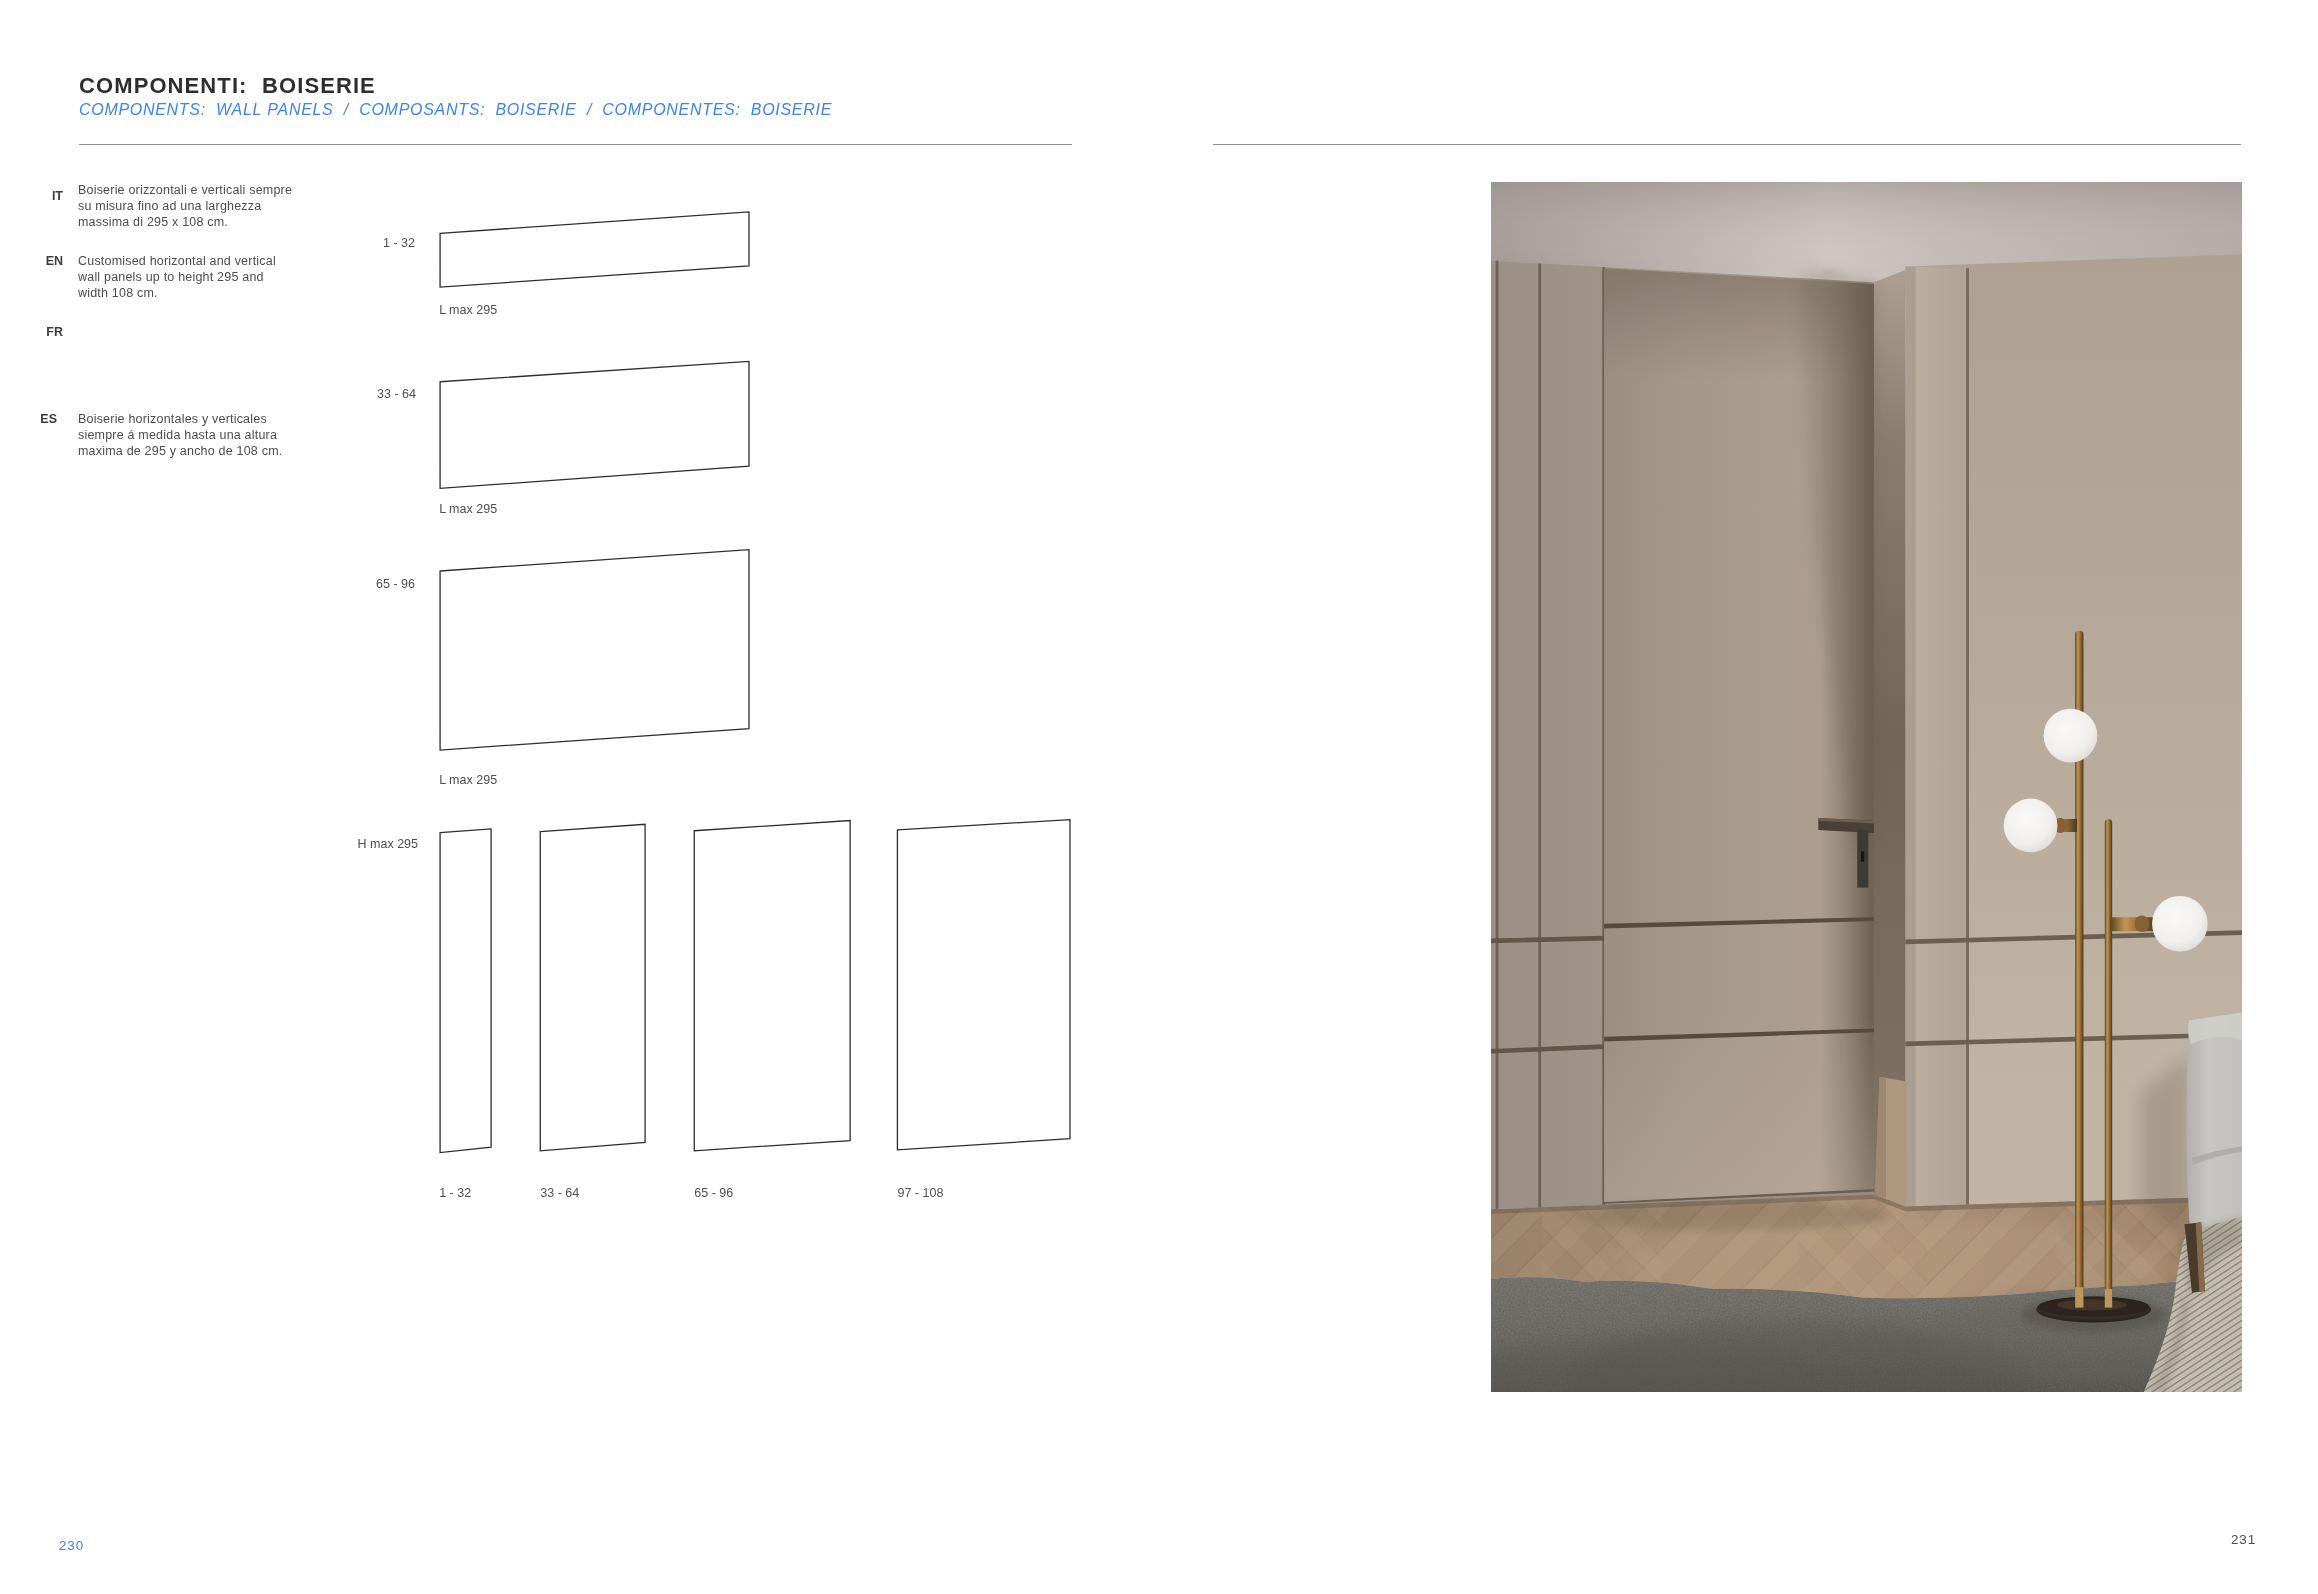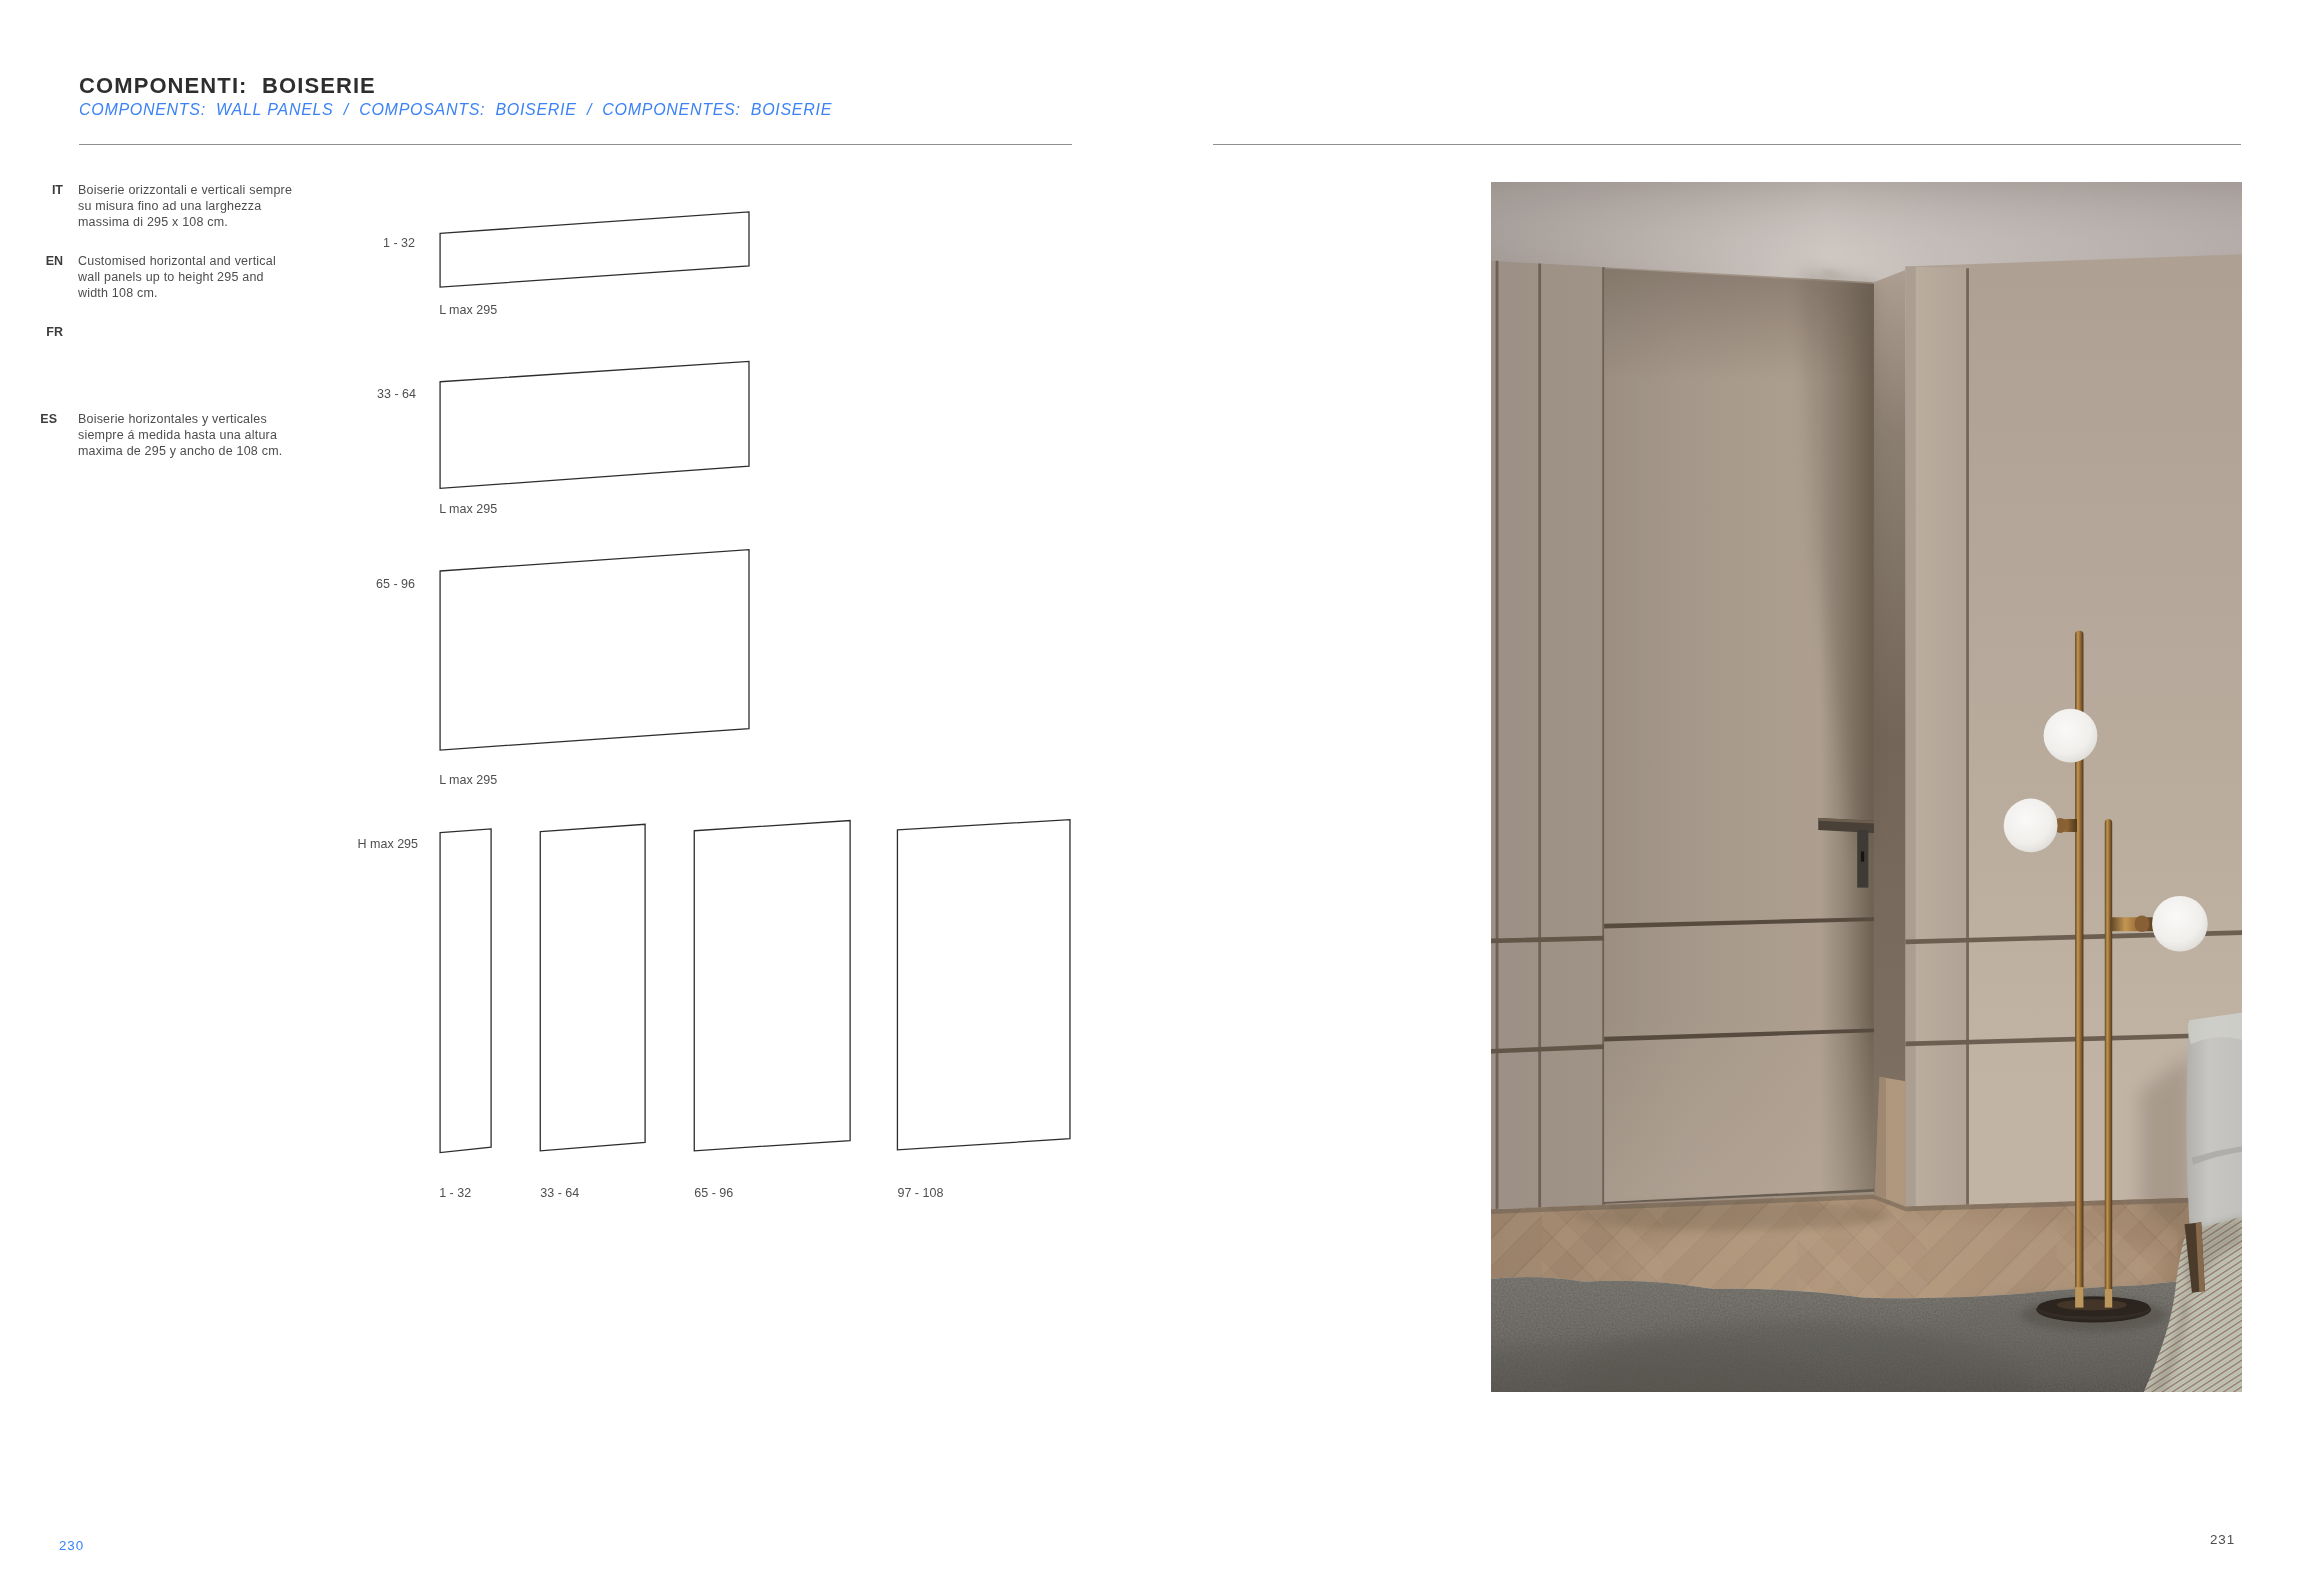--- a/index.html
+++ b/index.html
@@ -13,21 +13,21 @@
 <div id="page">
 
 <div class="abs" style="left:79px;top:73px;font-size:22px;font-weight:bold;letter-spacing:1.1px;color:#2e2e2e">COMPONENTI:&nbsp; BOISERIE</div>
 
 <div class="abs" style="left:79px;top:101px;font-size:16px;font-style:italic;letter-spacing:0.7px;color:#3b82f6">COMPONENTS:&nbsp; WALL&nbsp;PANELS&nbsp; /&nbsp; COMPOSANTS:&nbsp; BOISERIE&nbsp; /&nbsp; COMPONENTES:&nbsp; BOISERIE</div>
 
 <div class="abs" style="left:79px;top:144px;width:993px;height:0.9px;background:#8e8e8e"></div>
 
 <div class="abs" style="left:1213px;top:144px;width:1028px;height:0.9px;background:#8e8e8e"></div>
 
-<div class="abs lab" style="left:26px;top:183px">IT</div>
+<div class="abs lab" style="left:26px;top:189px">IT</div>
 
 <div class="abs body-txt" style="left:78px;top:182px;width:241px">Boiserie orizzontali e verticali sempre<br>su misura fino ad una larghezza<br>massima di 295 x 108 cm.</div>
 
 <div class="abs lab" style="left:26px;top:254px">EN</div>
 
 <div class="abs body-txt" style="left:78px;top:253px;width:241px">Customised horizontal and vertical<br>wall panels up to height 295 and<br>width 108 cm.</div>
 
 <div class="abs lab" style="left:26px;top:325px">FR</div>
 
 
@@ -303,16 +303,16 @@
   <ellipse cx="648" cy="1211" rx="38" ry="6" fill="#44362a"></ellipse>
 
   <rect x="630" y="1192" width="9" height="22" fill="#bf9a5f"></rect>
   <rect x="662" y="1194" width="8" height="20" fill="#bf9a5f"></rect>
 
   <rect x="0" y="0" width="810" height="1305" fill="#3a322c" opacity="0.03"></rect>
 </svg>
 
 <div class="abs" style="left:59px;top:1538px;font-size:13.4px;color:#3b82f6;letter-spacing:0.9px">230</div>
 
-<div class="abs" style="left:2210px;top:1532px;width:46px;text-align:left;font-size:13.4px;color:#4d4d4d;letter-spacing:0.9px">231</div>
+<div class="abs" style="left:2210px;top:1532px;width:46px;text-align:right;font-size:13.4px;color:#4d4d4d;letter-spacing:0.9px">231</div>
 
 </div>
 
 
 </body></html>

